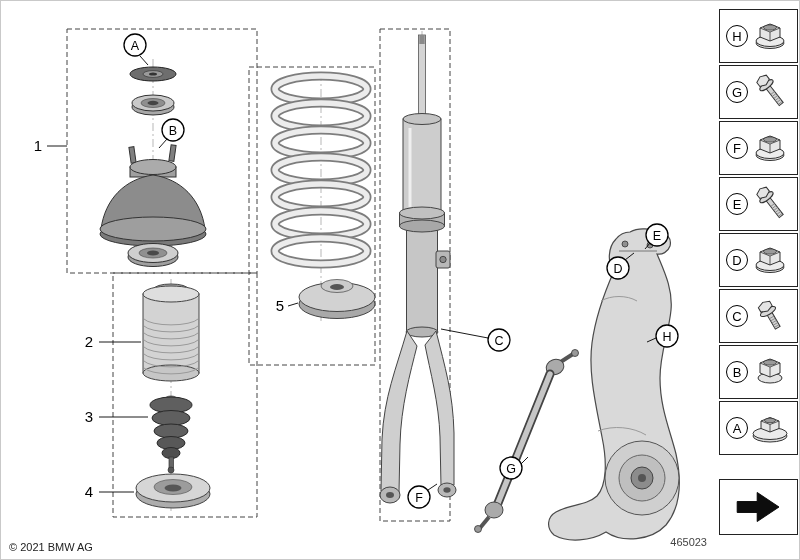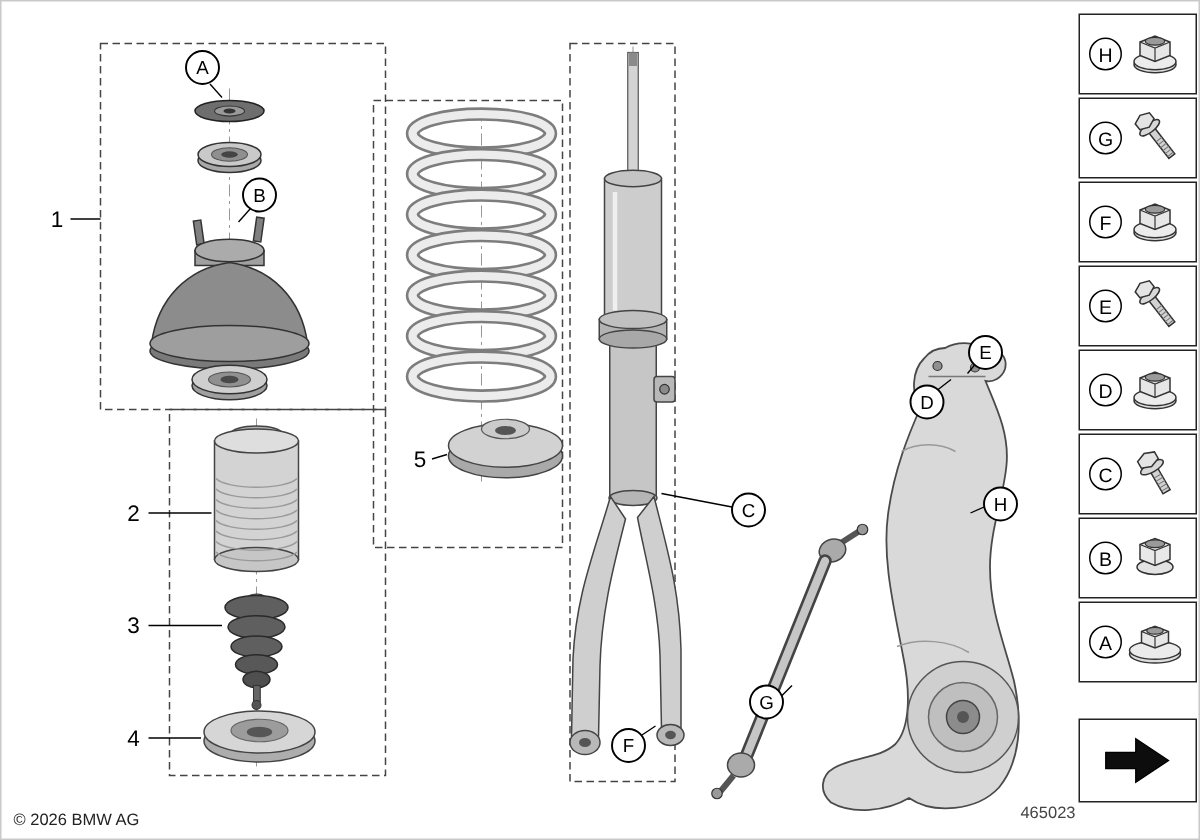--- a/index.html
+++ b/index.html
@@ -25,21 +25,21 @@
   }
   .legend-cell.arrow-cell { margin-top:24px; height:56px; justify-content:center; }
   .callout-badge {
     box-sizing:border-box; width:22px; height:22px; border:1.4px solid #000;
     border-radius:50%; display:flex; align-items:center; justify-content:center;
     font-size:13px; color:#000; background:#fff; flex:0 0 auto;
   }
   .fastener-icon { width:44px; height:40px; flex:0 0 auto; }
 
   .footer-copyright { position:absolute; left:8px; bottom:6px; font-size:11px; color:#222; }
-  .drawing-number  { position:absolute; right:82px; bottom:11px; font-size:11px; color:#444; }
+  .drawing-number  { position:absolute; right:92px; bottom:11px; font-size:11px; color:#444; }
 </style>
 </head>
 <body>
 
 <div class="page">
 
   <svg class="diagram-svg" width="718" height="545" viewBox="0 0 718 545">
 
     <rect x="66" y="28" width="190" height="244" class="dash"></rect>
     <rect x="112" y="272" width="144" height="244" class="dash"></rect>
@@ -337,16 +337,16 @@
     </div>
 
     <div class="legend-cell arrow-cell">
       <svg width="52" height="40" viewBox="0 0 56 44">
         <polygon points="4,16 26,16 26,6 50,22 26,38 26,28 4,28" fill="#0d0d0d" stroke="#000"></polygon>
       </svg>
     </div>
 
   </div>
 
-  <div class="footer-copyright">© 2026 BMW AG</div>
+  <div class="footer-copyright">© 2021 BMW AG</div>
   <div class="drawing-number">465023</div>
 
 </div>
 
 </body></html>

